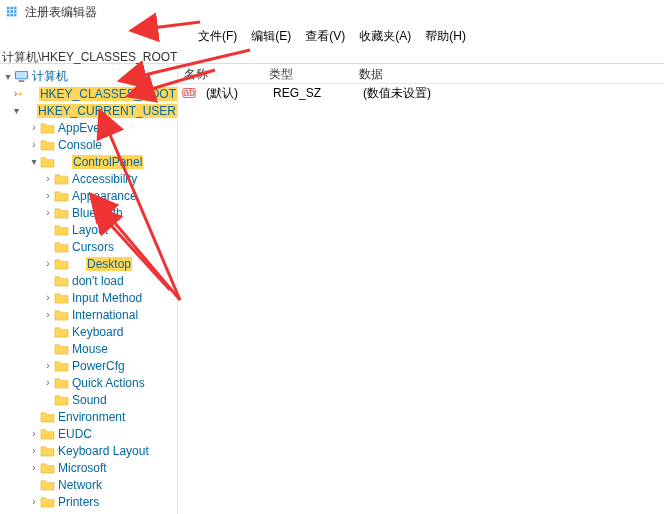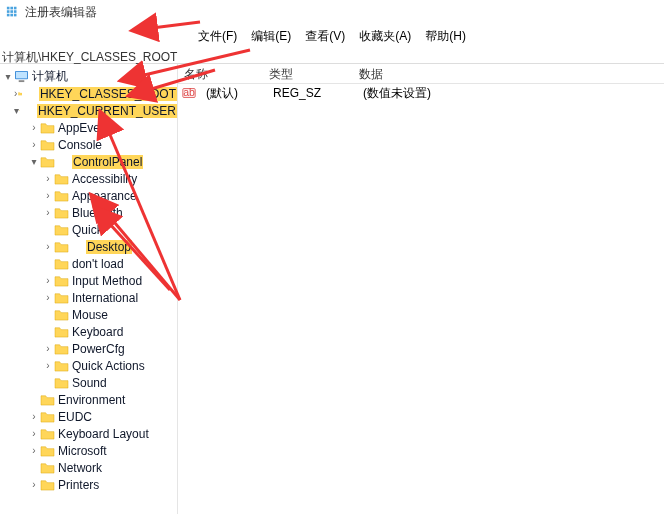--- a/index.html
+++ b/index.html
@@ -19,21 +19,21 @@
 .col-type { width: 90px; }
 .col-data { flex: 1; }
 .list-body { flex: 1; }
 .list-row { display: flex; align-items: center; height: 18px; }
 .list-row .val-icon { width: 14px; height: 14px; margin: 0 4px; }
 .list-row .col { padding: 1px 6px; }
 .tree-node { display: flex; align-items: center; height: 17px; white-space: nowrap; cursor: default; }
 .tree-toggle { width: 12px; text-align: center; color: #666; font-size: 10px; line-height: 12px; cursor: pointer; }
 .tree-toggle.empty { visibility: hidden; }
 .tree-icon { width: 15px; height: 13px; margin-right: 3px; }
-.tree-label { color: #0f172a; font-size: 12px; }
+.tree-label { color: #0369a1; font-size: 12px; }
 .tree-node.highlight .tree-label { background: #ffd659; padding: 0 1px; margin-left: 14px; }
 .tree-children { padding-left: 14px; }
 .annot { position: absolute; pointer-events: none; }
 </style>
 </head>
 <body>
 
 <div class="titlebar">
   <svg class="title-icon" viewBox="0 0 16 16">
     <rect x="1" y="2" width="3" height="3" fill="#4aa3df"></rect>
@@ -135,21 +135,28 @@
               <svg class="tree-icon" viewBox="0 0 16 14">
                 <path d="M1 3 h5 l1.5 2 H15 v8 H1 Z" fill="#ffd659" stroke="#d9a400" stroke-width="0.5"></path>
               </svg>
               <span class="tree-label">Bluetooth</span>
             </div>
           <div class="tree-node">
               <span class="tree-toggle empty">·</span>
               <svg class="tree-icon" viewBox="0 0 16 14">
                 <path d="M1 3 h5 l1.5 2 H15 v8 H1 Z" fill="#ffd659" stroke="#d9a400" stroke-width="0.5"></path>
               </svg>
-              <span class="tree-label">Quick</span>
+              <span class="tree-label">Layout</span>
+            </div>
+          <div class="tree-node">
+              <span class="tree-toggle empty">·</span>
+              <svg class="tree-icon" viewBox="0 0 16 14">
+                <path d="M1 3 h5 l1.5 2 H15 v8 H1 Z" fill="#ffd659" stroke="#d9a400" stroke-width="0.5"></path>
+              </svg>
+              <span class="tree-label">Cursors</span>
             </div>
           <div class="tree-node highlight">
               <span class="tree-toggle">›</span>
               <svg class="tree-icon" viewBox="0 0 16 14">
                 <path d="M1 3 h5 l1.5 2 H15 v8 H1 Z" fill="#ffd659" stroke="#d9a400" stroke-width="0.5"></path>
               </svg>
               <span class="tree-label">Desktop</span>
             </div>
           <div class="tree-node">
               <span class="tree-toggle empty">·</span>
@@ -170,28 +177,28 @@
               <svg class="tree-icon" viewBox="0 0 16 14">
                 <path d="M1 3 h5 l1.5 2 H15 v8 H1 Z" fill="#ffd659" stroke="#d9a400" stroke-width="0.5"></path>
               </svg>
               <span class="tree-label">International</span>
             </div>
           <div class="tree-node">
               <span class="tree-toggle empty">·</span>
               <svg class="tree-icon" viewBox="0 0 16 14">
                 <path d="M1 3 h5 l1.5 2 H15 v8 H1 Z" fill="#ffd659" stroke="#d9a400" stroke-width="0.5"></path>
               </svg>
+              <span class="tree-label">Keyboard</span>
+            </div>
+          <div class="tree-node">
+              <span class="tree-toggle empty">·</span>
+              <svg class="tree-icon" viewBox="0 0 16 14">
+                <path d="M1 3 h5 l1.5 2 H15 v8 H1 Z" fill="#ffd659" stroke="#d9a400" stroke-width="0.5"></path>
+              </svg>
               <span class="tree-label">Mouse</span>
-            </div>
-          <div class="tree-node">
-              <span class="tree-toggle empty">·</span>
-              <svg class="tree-icon" viewBox="0 0 16 14">
-                <path d="M1 3 h5 l1.5 2 H15 v8 H1 Z" fill="#ffd659" stroke="#d9a400" stroke-width="0.5"></path>
-              </svg>
-              <span class="tree-label">Keyboard</span>
             </div>
           <div class="tree-node">
               <span class="tree-toggle">›</span>
               <svg class="tree-icon" viewBox="0 0 16 14">
                 <path d="M1 3 h5 l1.5 2 H15 v8 H1 Z" fill="#ffd659" stroke="#d9a400" stroke-width="0.5"></path>
               </svg>
               <span class="tree-label">PowerCfg</span>
             </div>
           <div class="tree-node">
               <span class="tree-toggle">›</span>

